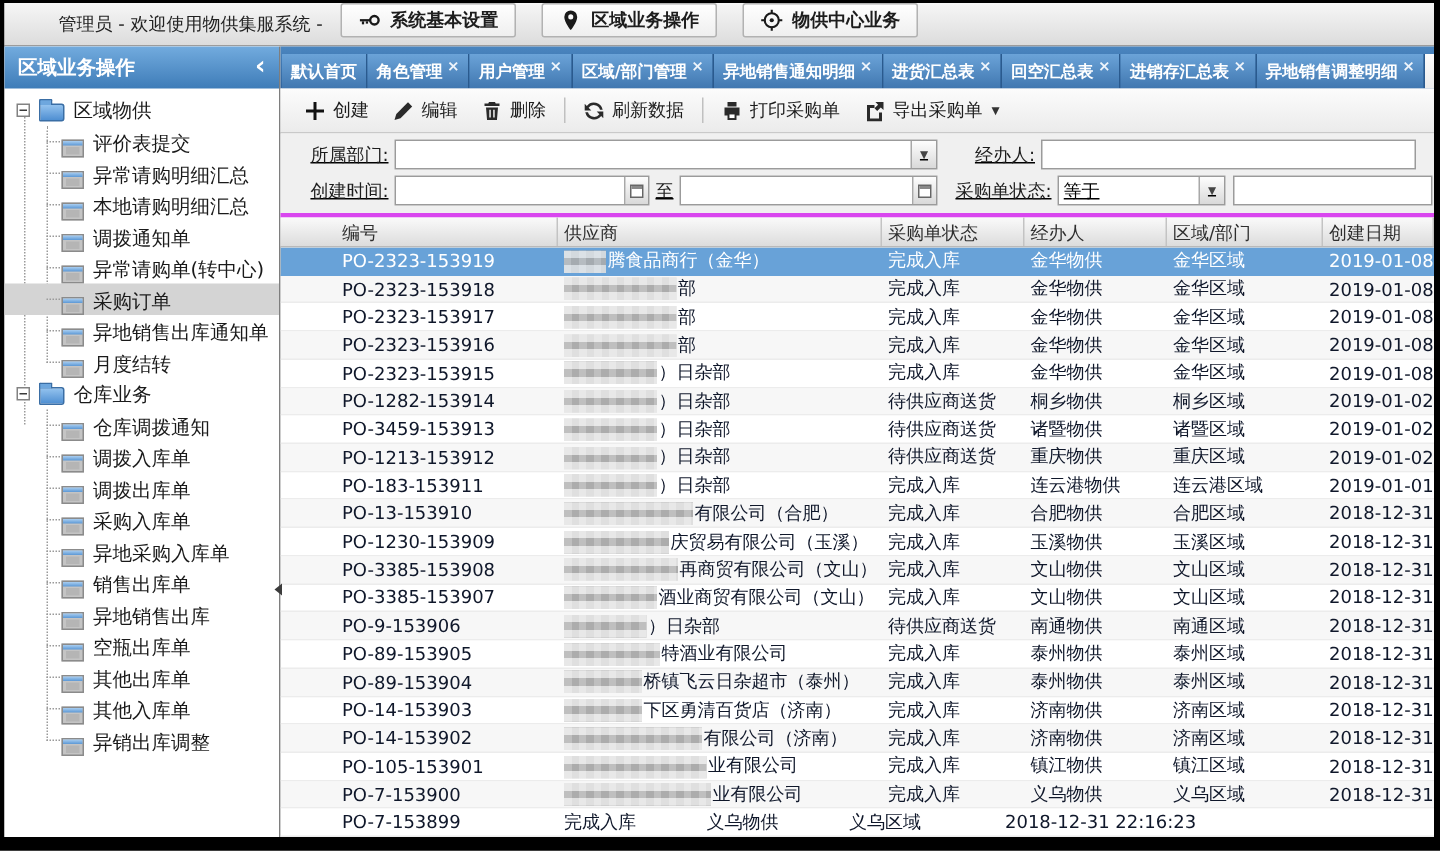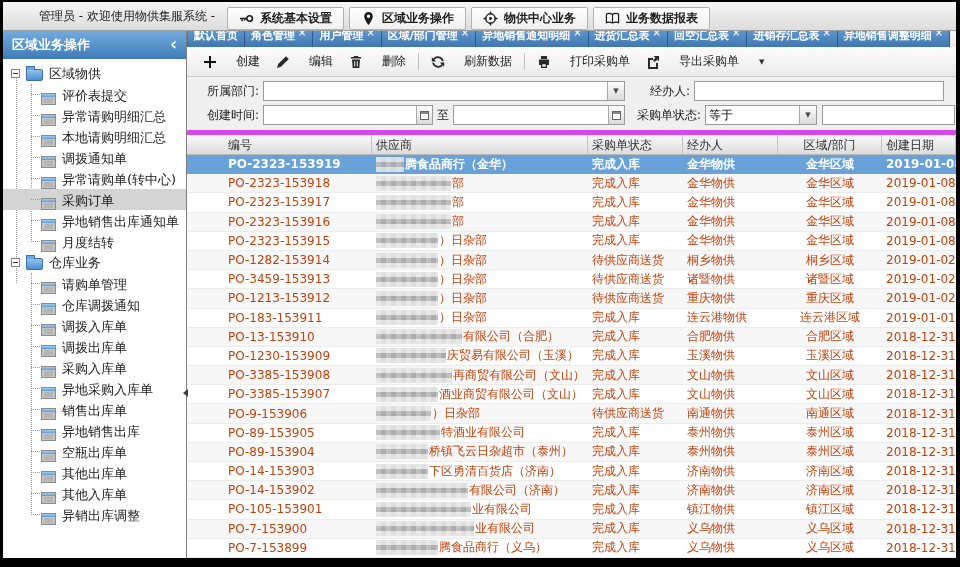--- a/index.html
+++ b/index.html
@@ -5,21 +5,21 @@
   * { margin:0; padding:0; box-sizing:border-box; }
   html,body { width:960px; height:567px; background:#000; overflow:hidden;
               font-family:"DejaVu Sans","Liberation Sans",sans-serif; }
   .window { position:absolute; top:2px; left:3px; right:4px; bottom:9px; background:#fff;
             display:flex; flex-direction:column; }
 
   
   .topbar { height:29px; flex:none; display:flex; align-items:center;
             background:linear-gradient(#f6f6f6,#dcdcdc); border-bottom:1px solid #9c9c9c; }
   .title { font-size:12px; color:#222; padding:0 12px 0 8px; white-space:nowrap;margin-left:28px; }
-  #top-menu { display:flex; align-items:flex-end; height:100%; }
+  #top-menu { display:flex; align-items:flex-start; height:100%;gap:12px; }
   .top-btn { display:flex; align-items:center; gap:6px; height:23px; padding:0 11px; margin-right:5px;
              background:linear-gradient(#ffffff,#efefef); border:1px solid #b2b2b2; border-radius:2px;
              font-size:12px; font-weight:bold; color:#1d1d1d; cursor:default; }
   .ticon svg { width:15px; height:15px; display:block; }
 
   
   .frame { flex:1; display:flex; min-height:0; position:relative; }
 
   
   .sidebar { width:184px; flex:none; border-right:1px solid #7e7e7e; display:flex; flex-direction:column; background:#fff; }
@@ -43,35 +43,35 @@
   .tlab { white-space:nowrap; font-size:13px; color:#1a1a1a; }
   .doc { width:15px; height:12px; background:#c4c4c4; border:1px solid #8b8b8b; position:relative; flex:none; }
   .doc::before { content:''; position:absolute; top:0; left:0; right:0; height:3px; background:linear-gradient(#a9cef1,#5c98d5); }
   .doc::after { content:''; position:absolute; top:4px; left:2px; right:2px; bottom:1px; background:#b5b5b5; }
   .split-arrow { position:absolute; left:180px; top:358px; width:0; height:0; z-index:5;
                  border-top:4px solid transparent; border-bottom:4px solid transparent; border-right:5px solid #3c3c3c; }
 
   
   .main { flex:1; display:flex; flex-direction:column; min-width:0; }
 
-  .tabbar { height:16px; flex:none; background:linear-gradient(#4b86c0,#2f649e); display:flex; align-items:flex-end; overflow:hidden; padding-left:1px; }
+  .tabbar { height:28px; flex:none; background:linear-gradient(#4b86c0,#2f649e); display:flex; align-items:flex-end; overflow:hidden; padding-left:1px; }
   .tab { height:23px; padding:0 6px; font-size:11px; font-weight:bold; color:#fff;
          background:linear-gradient(#6ba3d8,#4077b0); border-right:1px solid #2a5a8e;
          display:flex; align-items:center; white-space:nowrap; cursor:default; }
   .tab-close { margin-left:3px; font-size:10px; color:#eef4fb; line-height:1; margin-top:-5px; }
   .tab.active { background:linear-gradient(#fdfdfd,#ebebeb); color:#222; border-right:1px solid #b5b5b5; }
 
   .toolbar { height:30px; flex:none; background:linear-gradient(#fcfcfc,#ebebeb); border-bottom:1px solid #c9c9c9;
              display:flex; align-items:center; padding-left:8px; }
-  .tool-btn { display:flex; align-items:center; gap:19px; padding:3px 8px; font-size:12px; color:#1c1c1c; cursor:default; }
+  .tool-btn { display:flex; align-items:center; gap:5px; padding:3px 8px; font-size:12px; color:#1c1c1c; cursor:default; }
   .tool-sep { width:1px; height:17px; background:#c0c0c0; margin:0 4px; flex:none; }
   .tico svg { width:14px; height:14px; display:block; }
   .caret { font-size:7px; color:#333; margin-left:1px; }
 
-  .filters { flex:none; background:#f0f0f0; border-bottom:5px solid #d946ef; padding:4px 6px 5px; display:flex; flex-direction:column; gap:4px; }
+  .filters { flex:none; background:#f0f0f0; border-bottom:3px solid #d946ef; padding:4px 6px 5px; display:flex; flex-direction:column; gap:4px;text-decoration:underline; }
   .frow { display:flex; align-items:center; height:20px; }
   .flabel { font-size:12px; color:#1c1c1c; text-align:right; padding-right:4px; white-space:nowrap; }
   .w70 { width:70px; flex:none; } .w64 { width:64px; flex:none; } .w80 { width:80px; flex:none; }
   .combo { display:flex; height:20px; border:1px solid #9b9b9b; background:#fff; }
   .combo input { border:0; outline:none; flex:1; min-width:0; padding:0 3px; font-size:12px; font-family:inherit; background:#fff; }
   .arrowbtn { width:17px; flex:none; background:linear-gradient(#fdfdfd,#d9d9d9); border-left:1px solid #a8a8a8;
               display:flex; align-items:center; justify-content:center; font-size:7px; color:#444; }
   .calbtn { width:16px; flex:none; background:linear-gradient(#fdfdfd,#d9d9d9); border-left:1px solid #a8a8a8;
             display:flex; align-items:center; justify-content:center; }
   .calglyph { width:9px; height:9px; border:1px solid #666; background:#fff; position:relative; }
@@ -81,27 +81,27 @@
   .spacer { flex:1; }
   .cw362 { width:362px; } .cw250 { width:250px; } .cw170 { width:170px; } .cw172 { width:172px; } .cw112 { width:112px; } .cw133 { width:133px; margin-left:5px; }
   .mr6 { margin-right:6px; }
 
   
   .grid { flex:1; display:flex; flex-direction:column; min-height:0; }
   .ghead { display:flex; height:20px; flex:none; background:linear-gradient(#fafafa,#dcdcdc);
            border-bottom:1px solid #b9b9b9; font-size:12px; color:#2e2e2e; }
   .gh { padding:2px 4px; border-right:1px solid #c3c3c3; white-space:nowrap; overflow:hidden; }
   .rows { flex:1; display:flex; flex-direction:column; min-height:0; overflow:hidden; }
-  .trow { flex:1; min-height:0; display:flex; align-items:center; font-size:12px; color:#c2410c;
+  .trow { flex:1; min-height:0; display:flex; align-items:center; font-size:12px; color:#0f172a;
           border-bottom:1px solid #ececec; background:#fff; }
   .trow:nth-child(even) { background:#f7f7f7; }
-  .trow.selected { background:#68a2d8; color:#fff; border-bottom-color:#68a2d8;font-weight:bold; }
+  .trow.selected { background:#68a2d8; color:#fff; border-bottom-color:#68a2d8; }
   .td { padding:0 4px; white-space:nowrap; overflow:hidden; }
   .c0 { width:148px; flex:none;margin-left:37px; } .c1 { width:216px; flex:none; } .c2 { width:95px; flex:none; }
-  .c3 { width:95px; flex:none; } .c4 { width:104px; flex:none;text-align:center; } .c5 { flex:1; }
+  .c3 { width:95px; flex:none; } .c4 { width:104px; flex:none; } .c5 { flex:1; }
   .blur { display:inline-block; height:15px; vertical-align:middle; margin-right:1px;
           background-image:repeating-linear-gradient(0deg, rgba(255,255,255,.55) 0 5px, rgba(0,0,0,.07) 5px 10px),
                            repeating-linear-gradient(90deg, #cdcdcd 0 5px, #b9b9b9 5px 10px); }
   .trow.selected .blur { opacity:.9; }
 </style>
 </head>
 <body>
 
 <div class="window">
 
@@ -130,29 +130,20 @@
         <button class="top-btn">
     <span class="ticon">
             <svg viewBox="0 0 16 16">
               <circle cx="8" cy="8" r="5" fill="none" stroke="#1a1a1a" stroke-width="1.5"></circle>
               <circle cx="8" cy="8" r="1.5" fill="#1a1a1a"></circle>
               <path d="M8 .5v3M8 12.5v3M.5 8h3M12.5 8h3" stroke="#1a1a1a" stroke-width="1.5"></path>
             </svg>
           </span>
     <span class="tlabel">物供中心业务</span>
   </button>
-        <button class="top-btn">
-    <span class="ticon">
-            <svg viewBox="0 0 16 16">
-              <path d="M1.5 3.2c2-.9 4.1-.9 6.5.4 2.4-1.3 4.5-1.3 6.5-.4v9.2c-2-.9-4.1-.9-6.5.4-2.4-1.3-4.5-1.3-6.5-.4z" fill="none" stroke="#1a1a1a" stroke-width="1.3"></path>
-              <path d="M8 3.6v9.2" stroke="#1a1a1a" stroke-width="1.2"></path>
-            </svg>
-          </span>
-    <span class="tlabel">业务数据报表</span>
-  </button>
       </div>
   </div>
 
   <div class="frame">
     <div class="sidebar">
       <div class="sb-head">
         <span>区域业务操作</span>
         <span class="sb-chev">‹</span>
       </div>
       <div class="tree" id="tree">
@@ -197,24 +188,20 @@
   </div>
             </div>
   </div>
           <div class="tgroup">
     <div class="trow-folder">
       <span class="toggle"></span>
       <span class="folder"></span>
       <span class="tlab">仓库业务</span>
     </div>
     <div class="children">
-              <div class="leaf">
-    <span class="doc"></span>
-    <span class="tlab">请购单管理</span>
-  </div>
               <div class="leaf">
     <span class="doc"></span>
     <span class="tlab">仓库调拨通知</span>
   </div>
               <div class="leaf">
     <span class="doc"></span>
     <span class="tlab">调拨入库单</span>
   </div>
               <div class="leaf">
     <span class="doc"></span>
@@ -565,21 +552,20 @@
             <div class="trow">
     <div class="td c0">PO-7-153900</div>
     <div class="td c1"><span class="blur" style="width: 98px;"></span><span class="suptext">业有限公司</span></div>
     <div class="td c2">完成入库</div>
     <div class="td c3">义乌物供</div>
     <div class="td c4">义乌区域</div>
     <div class="td c5">2018-12-31 22:16:46</div>
   </div>
             <div class="trow">
     <div class="td c0">PO-7-153899</div>
-    <div class="td c1"><span class="blur" style="width: 62px;"></span><span class="suptext">腾食品商行（义乌）</span></div>
     <div class="td c2">完成入库</div>
     <div class="td c3">义乌物供</div>
     <div class="td c4">义乌区域</div>
     <div class="td c5">2018-12-31 22:16:23</div>
   </div>
           </div>
       </div>
     </div>
   </div>
 </div>

